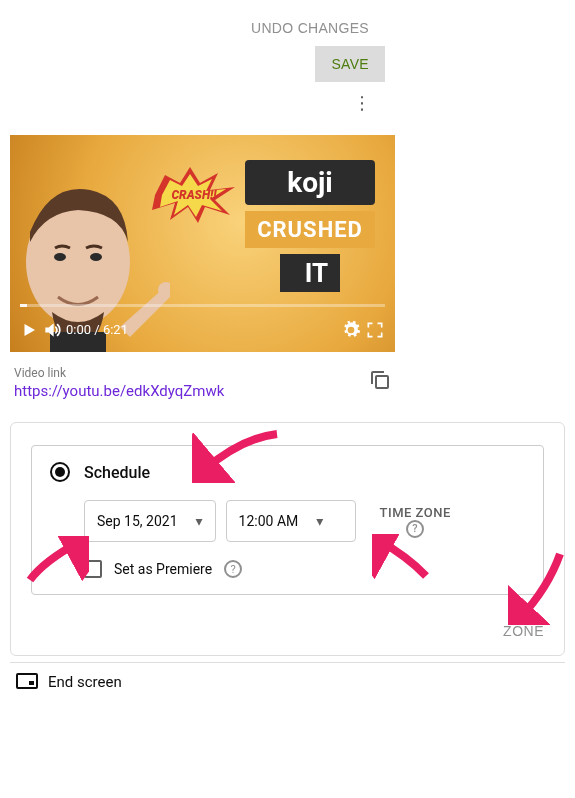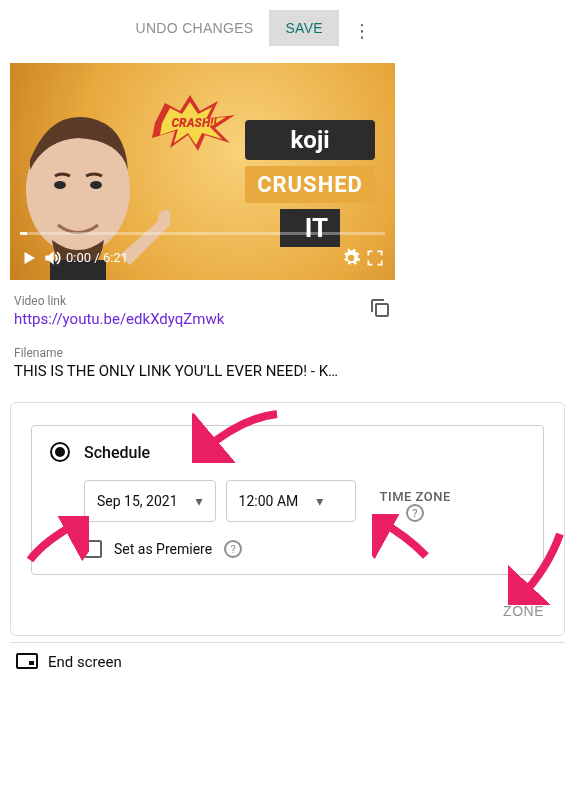--- a/index.html
+++ b/index.html
@@ -1,28 +1,28 @@
 <!DOCTYPE html>
 <html><head>
   <meta charset="utf-8">
   <style>
     * { box-sizing: border-box; margin: 0; padding: 0; }
     body { font-family: Roboto, Arial, sans-serif; background: #fff; width: 575px; padding: 10px; color: #0d0d0d; font-size: 14px; }
 
-    .toolbar { display: flex; align-items: flex-start; justify-content: flex-end; gap: 0; margin-bottom: 12px; padding-right: 180px; }
+    .toolbar { display: flex; align-items: flex-end; justify-content: flex-end; gap: 0; margin-bottom: 12px; padding-right: 180px; flex-direction: column; }
     .toolbar .btn { padding: 10px 16px; font-size: 14px; font-weight: 500; letter-spacing: 0.3px; cursor: pointer; border: none; background: transparent; color: #909090; }
-    .toolbar .btn-save { background: #dcdcdc; color: #0f766e; }
+    .toolbar .btn-save { background: #dcdcdc; color: #4d7c0f; }
     .toolbar .more { padding: 10px 14px; color: #555; font-size: 18px; cursor: pointer; }
 
     .video-block { width: 411px; }
     .thumb { width: 385px; height: 217px; position: relative; background: radial-gradient(circle at 60% 40%, #f9d27a 0%, #e8a93e 60%, #c77f1e 100%); overflow: hidden; }
     .thumb .face { position: absolute; left: -10px; bottom: -20px; width: 170px; height: 200px; }
     .thumb .crash { position: absolute; left: 140px; top: 30px; width: 90px; height: 60px; }
     .thumb .koji-box { position: absolute; right: 20px; top: 25px; width: 130px; }
-    .koji-word { background: #2c2c2c; color: #fff; font-weight: 700; font-size: 24px; padding: 6px 12px; display: block; text-align: center; border-radius: 4px; margin-top: 32px; }
+    .koji-word { background: #2c2c2c; color: #fff; font-weight: 700; font-size: 28px; padding: 6px 12px; display: block; text-align: center; border-radius: 4px; }
     .crushed-word { background: #e8a93e; color: #fff; font-weight: 700; font-size: 22px; padding: 6px 10px; display: block; text-align: center; margin-top: 6px; letter-spacing: 1px; }
     .it-word { background: #2c2c2c; color: #fff; font-weight: 700; font-size: 26px; padding: 4px 12px; display: block; margin: 6px auto 0; width: 60px; text-align: right; }
 
     .controls { position: absolute; bottom: 0; left: 0; right: 0; height: 45px; display: flex; align-items: center; padding: 0 10px; gap: 4px; color: #fff; }
     .progress { position: absolute; bottom: 45px; left: 10px; right: 10px; height: 3px; background: rgba(255,255,255,0.35); }
     .progress::after { content:''; position:absolute; left:0; top:0; width: 2%; height:100%; background: rgba(255,255,255,0.9); }
     .ctrl-icon { cursor: pointer; display: inline-flex; }
     .time-text { font-size: 13px; font-weight: 400; }
     .spacer { flex: 1; }
 
@@ -34,21 +34,21 @@
     .filename-text { font-size: 15px; color: #0d0d0d; }
 
     .publish-panel { border: 1px solid #ddd; border-radius: 6px; margin-top: 22px; padding: 22px 20px 16px; position: relative; }
     .option-card { border: 1px solid #ccc; border-radius: 4px; padding: 16px 18px; margin-bottom: 14px; }
     .option-row { display: flex; align-items: center; gap: 14px; font-size: 16px; font-weight: 500; color: #0d0d0d; cursor: pointer; }
     .radio { width: 20px; height: 20px; border: 2px solid #606060; border-radius: 50%; display: inline-flex; align-items: center; justify-content: center; flex-shrink: 0; }
     .radio.selected::after { content: ''; width: 10px; height: 10px; background: #0d0d0d; border-radius: 50%; }
     .radio.selected { border-color: #0d0d0d; }
 
     .schedule-body { margin-top: 18px; padding-left: 34px; }
-    .dropdowns { display: flex; gap: 10px; align-items: flex-end; }
+    .dropdowns { display: flex; gap: 10px; align-items: center; }
     .dropdown { border: 1px solid #ccc; border-radius: 4px; padding: 12px 12px; display: flex; align-items: center; gap: 18px; min-width: 130px; cursor: pointer; font-size: 14px; color: #0d0d0d; }
     .dropdown .chev { color: #606060; }
     .tz { margin-left: 14px; color: #606060; font-size: 13px; font-weight: 500; letter-spacing: 0.5px; display: flex; align-items: center; cursor: pointer; flex-direction: column; }
     .help-circle { width: 18px; height: 18px; border: 2px solid #909090; border-radius: 50%; display: inline-flex; align-items: center; justify-content: center; font-size: 11px; color: #909090; }
 
     .private-note { margin-top: 20px; font-size: 13px; color: #606060; }
     .private-note b { font-weight: 700; color: #4a4a4a; }
 
     .premiere-row { margin-top: 18px; display: flex; align-items: center; gap: 12px; font-size: 14px; color: #0d0d0d; cursor: pointer; }
     .checkbox { width: 18px; height: 18px; border: 2px solid #606060; border-radius: 2px; }
@@ -134,24 +134,20 @@
 
   <div class="meta">
     <div class="meta-label">Video link</div>
     <a class="video-link">https://youtu.be/edkXdyqZmwk</a>
     <span class="copy-icon">
       <svg width="24" height="24" viewBox="0 0 24 24" fill="none" stroke="#606060" stroke-width="2">
           <rect x="8" y="8" width="12" height="12" rx="1"></rect>
           <path d="M4 16V5a1 1 0 011-1h11"></path>
         </svg>
     </span>
-    <div class="filename-block">
-      <div class="meta-label">Filename</div>
-      <div class="filename-text">THIS IS THE ONLY LINK YOU'LL EVER NEED! - K…</div>
-    </div>
   </div>
 </div>
 
 <div class="publish-panel">
 
   <div class="option-card" style="position:relative;">
     <div class="option-row">
       <span class="radio selected"></span>
       <span>Schedule</span>
     </div>

